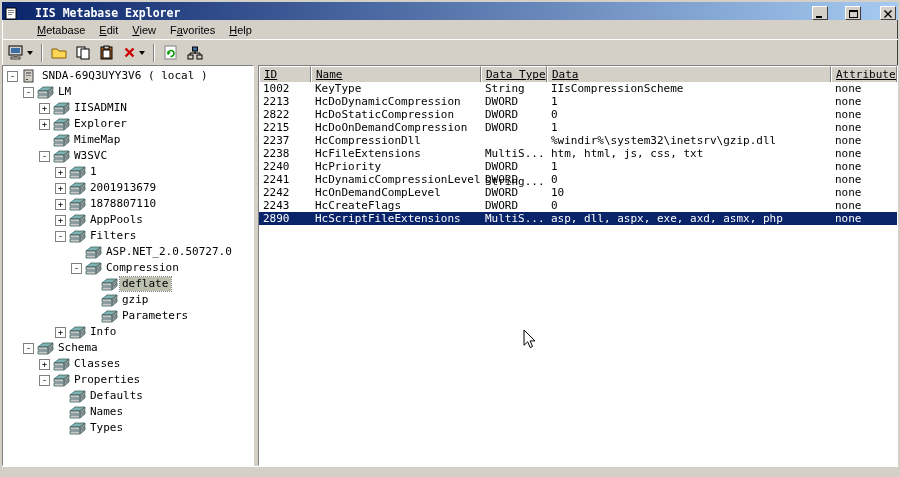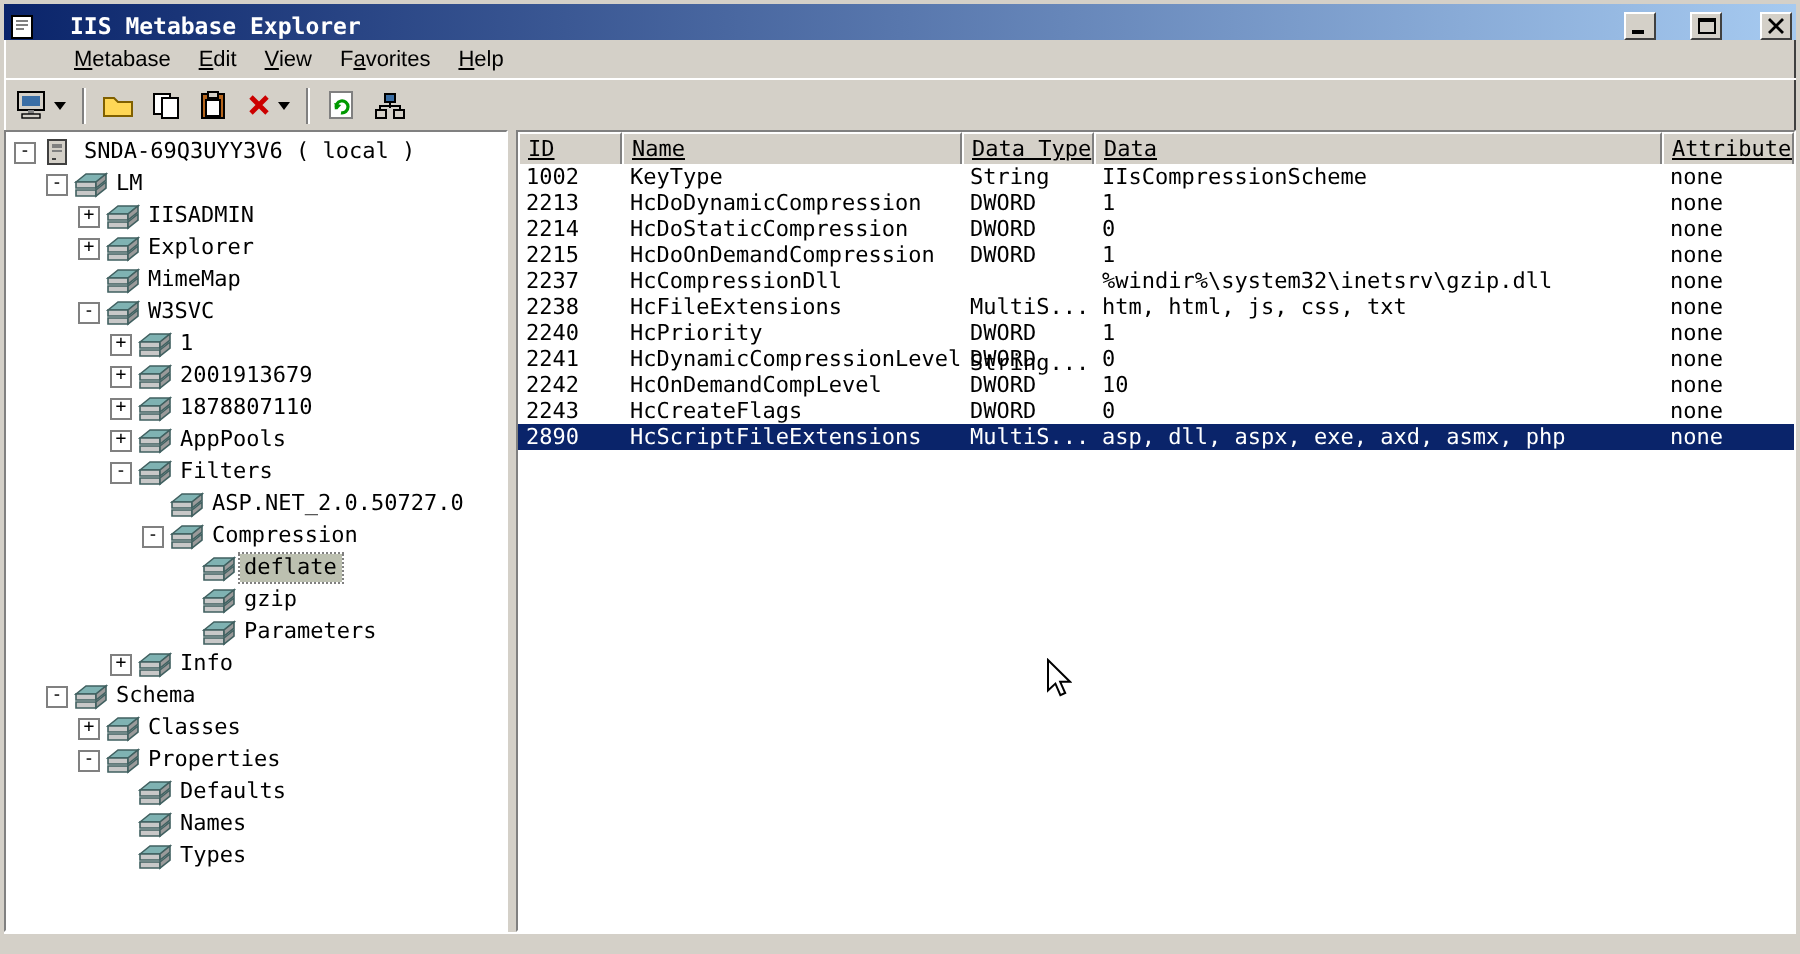--- a/index.html
+++ b/index.html
@@ -586,21 +586,21 @@
             <span class="lr-cell flexc">none</span>
           </div>
           <div class="list-row">
             <span class="lr-cell" style="width: 52px;">2213</span>
             <span class="lr-cell" style="width: 170px;">HcDoDynamicCompression</span>
             <span class="lr-cell" style="width: 66px;">DWORD</span>
             <span class="lr-cell" style="width: 284px;">1</span>
             <span class="lr-cell flexc">none</span>
           </div>
           <div class="list-row">
-            <span class="lr-cell" style="width: 52px;">2214</span>
+            <span class="lr-cell" style="width: 52px;">2822</span>
             <span class="lr-cell" style="width: 170px;">HcDoStaticCompression</span>
             <span class="lr-cell" style="width: 66px;">DWORD</span>
             <span class="lr-cell" style="width: 284px;">0</span>
             <span class="lr-cell flexc">none</span>
           </div>
           <div class="list-row">
             <span class="lr-cell" style="width: 52px;">2215</span>
             <span class="lr-cell" style="width: 170px;">HcDoOnDemandCompression</span>
             <span class="lr-cell" style="width: 66px;">DWORD</span>
             <span class="lr-cell" style="width: 284px;">1</span>

